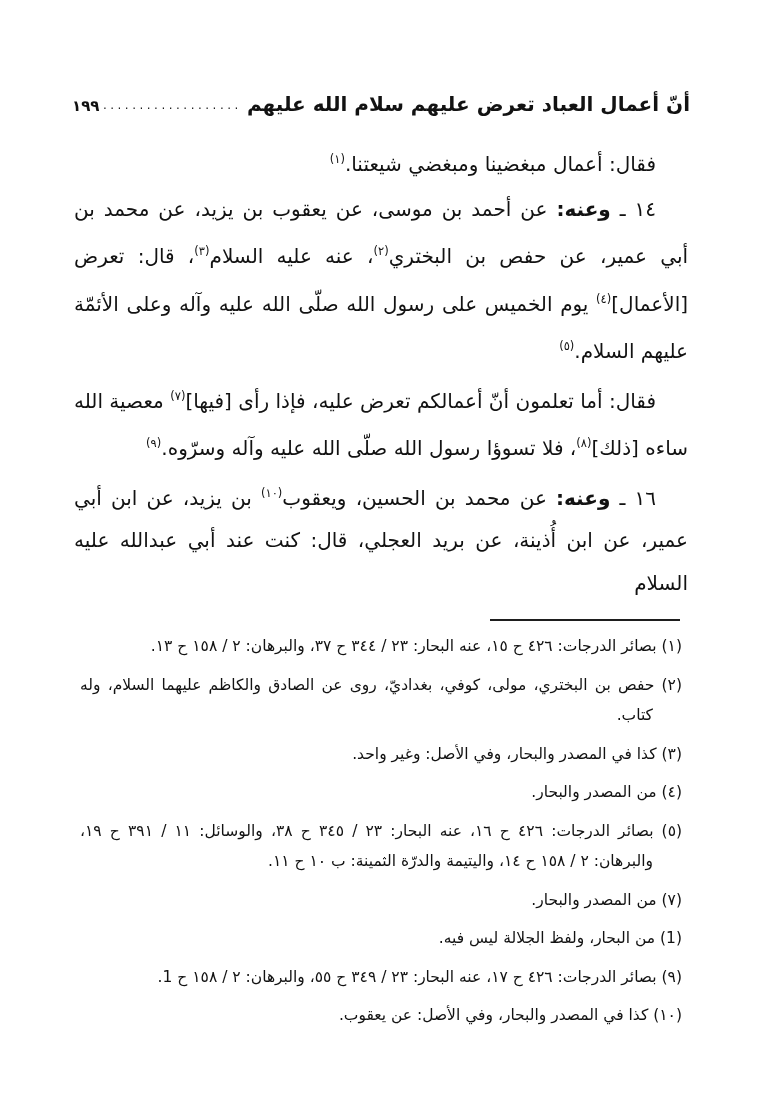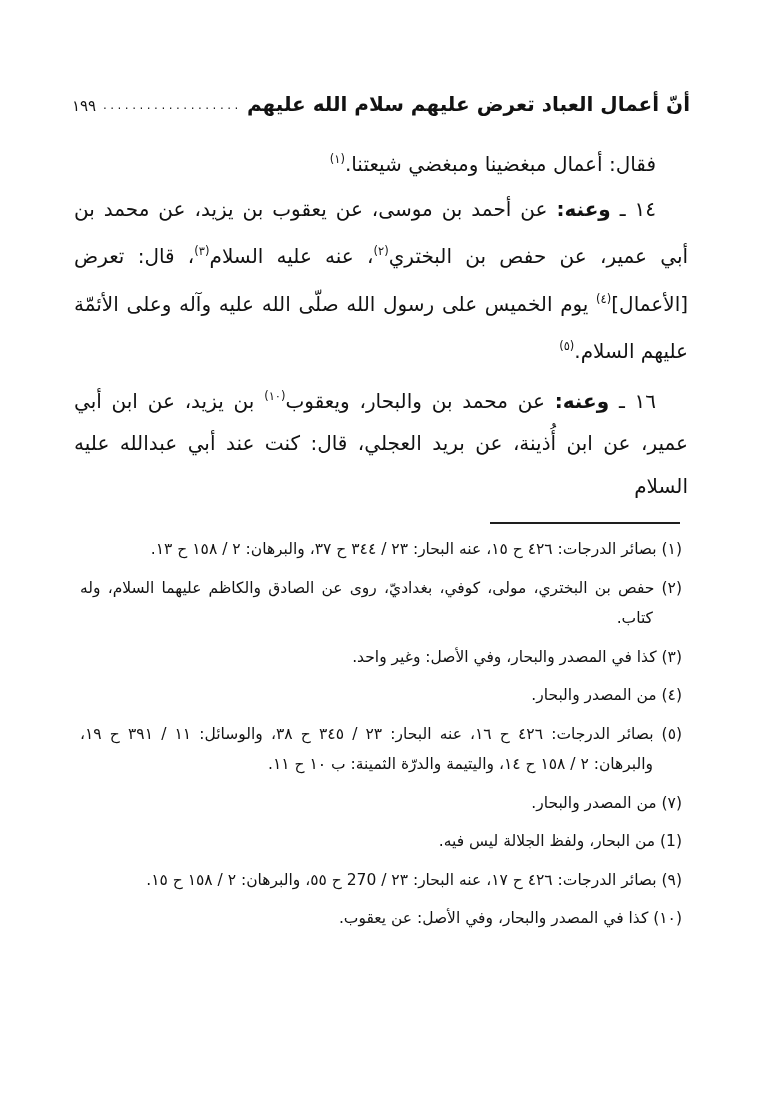--- a/index.html
+++ b/index.html
@@ -35,21 +35,21 @@
     flex: 1 1 auto;
     overflow: hidden;
     white-space: nowrap;
     font-size: 12px;
     letter-spacing: 3.5px;
     color: #1c1c1c;
     transform: translateY(-2px);
   }
   .page-number {
     font-size: 15px;
-    font-weight: normal;
+    font-weight: bold;
     white-space: nowrap;
   }
 
   
   .body-text {
     margin-top: 20px;
     font-size: 20px;
     line-height: 42.5px;
     text-align: justify;
   }
@@ -90,30 +90,31 @@
 
   <div class="running-header">
     <span class="header-title">أنّ أعمال العباد تعرض عليهم سلام الله عليهم</span>
     <span class="leader-dots">............................................................................................................................</span>
     <span class="page-number">١٩٩</span>
   </div>
 
   <div class="body-text">
       <p class="para"><span>فقال: أعمال مبغضينا ومبغضي شيعتنا.</span><span class="seg-sup">(١)</span></p>
       <p class="para"><span>١٤ ـ </span><span class="seg-bold">وعنه:</span><span> عن أحمد بن موسى، عن يعقوب بن يزيد، عن محمد بن أبي عمير، عن حفص بن البختري</span><span class="seg-sup">(٢)</span><span>، عنه عليه السلام</span><span class="seg-sup">(٣)</span><span>، قال: تعرض [الأعمال]</span><span class="seg-sup">(٤)</span><span> يوم الخميس على رسول الله صلّى الله عليه وآله وعلى الأئمّة عليهم السلام.</span><span class="seg-sup">(٥)</span></p>
-      <p class="para"><span>١٦ ـ </span><span class="seg-bold">وعنه:</span><span> عن محمد بن والبحار، ويعقوب</span><span class="seg-sup">(١٠)</span><span> بن يزيد، عن ابن أبي عمير، عن ابن أُذينة، عن بريد العجلي، قال: كنت عند أبي عبدالله عليه السلام</span></p>
+      <p class="para"><span>فقال: أما تعلمون أنّ أعمالكم تعرض عليه، فإذا رأى [فيها]</span><span class="seg-sup">(٧)</span><span> معصية الله ساءه [ذلك]</span><span class="seg-sup">(٨)</span><span>، فلا تسوؤا رسول الله صلّى الله عليه وآله وسرّوه.</span><span class="seg-sup">(٩)</span></p>
+      <p class="para"><span>١٦ ـ </span><span class="seg-bold">وعنه:</span><span> عن محمد بن الحسين، ويعقوب</span><span class="seg-sup">(١٠)</span><span> بن يزيد، عن ابن أبي عمير، عن ابن أُذينة، عن بريد العجلي، قال: كنت عند أبي عبدالله عليه السلام</span></p>
     </div>
 
   <div class="footnote-separator"></div>
 
   <div class="footnotes">
       <p class="footnote">(١) بصائر الدرجات: ٤٢٦ ح ١٥، عنه البحار: ٢٣ / ٣٤٤ ح ٣٧، والبرهان: ٢ / ١٥٨ ح ١٣.</p>
       <p class="footnote">(٢) حفص بن البختري، مولى، كوفي، بغداديّ، روى عن الصادق والكاظم عليهما السلام، وله كتاب.</p>
       <p class="footnote">(٣) كذا في المصدر والبحار، وفي الأصل: وغير واحد.</p>
       <p class="footnote">(٤) من المصدر والبحار.</p>
       <p class="footnote">(٥) بصائر الدرجات: ٤٢٦ ح ١٦، عنه البحار: ٢٣ / ٣٤٥ ح ٣٨، والوسائل: ١١ / ٣٩١ ح ١٩، والبرهان: ٢ / ١٥٨ ح ١٤، واليتيمة والدرّة الثمينة: ب ١٠ ح ١١.</p>
       <p class="footnote">(٧) من المصدر والبحار.</p>
       <p class="footnote">(1) من البحار، ولفظ الجلالة ليس فيه.</p>
-      <p class="footnote">(٩) بصائر الدرجات: ٤٢٦ ح ١٧، عنه البحار: ٢٣ / 270 ح ٥٥، والبرهان: ٢ / ١٥٨ ح ١٥.</p>
+      <p class="footnote">(٩) بصائر الدرجات: ٤٢٦ ح ١٧، عنه البحار: ٢٣ / ٣٤٩ ح ٥٥، والبرهان: ٢ / ١٥٨ ح 1.</p>
       <p class="footnote">(١٠) كذا في المصدر والبحار، وفي الأصل: عن يعقوب.</p>
     </div>
 
 </div>
 
 </body></html>

